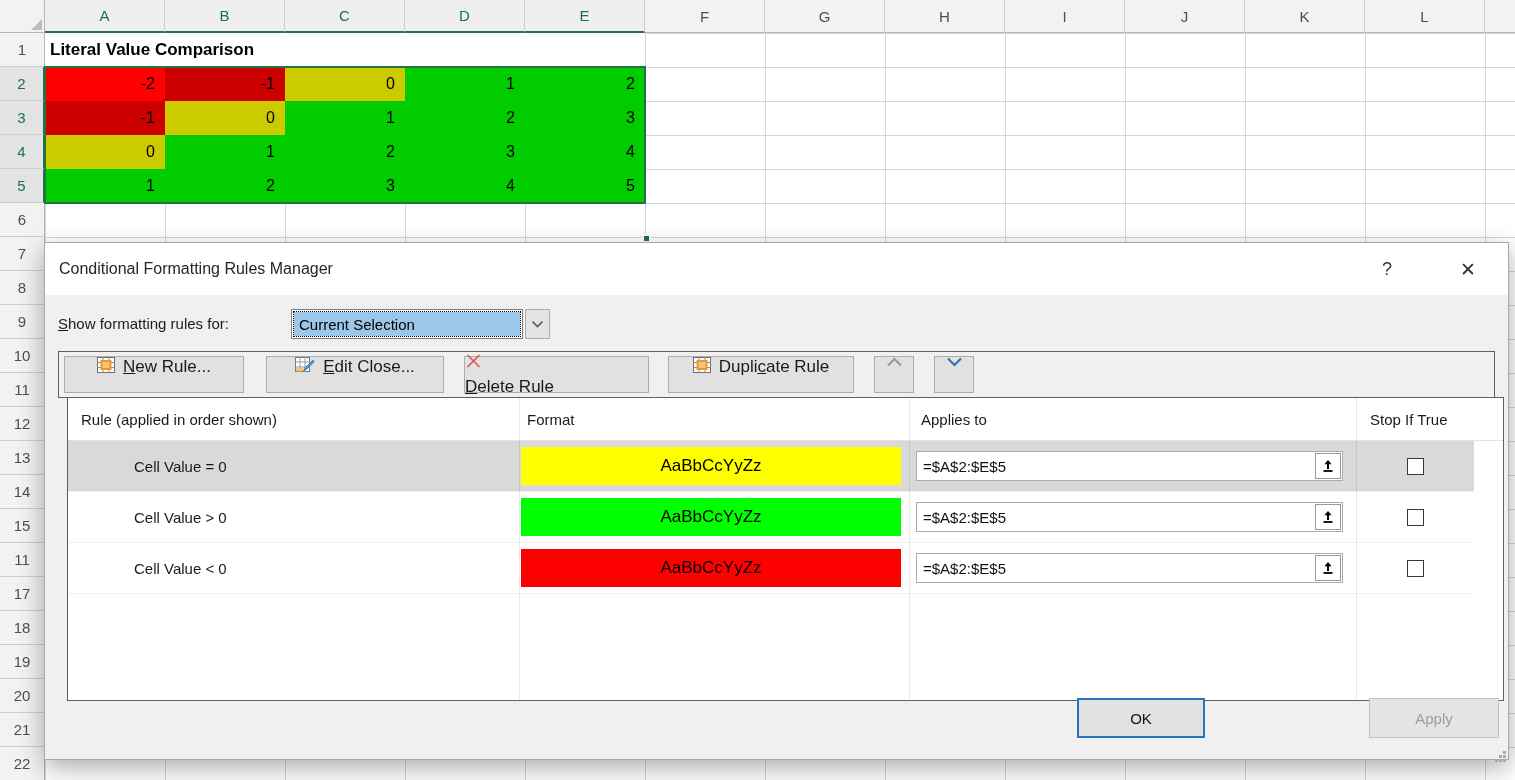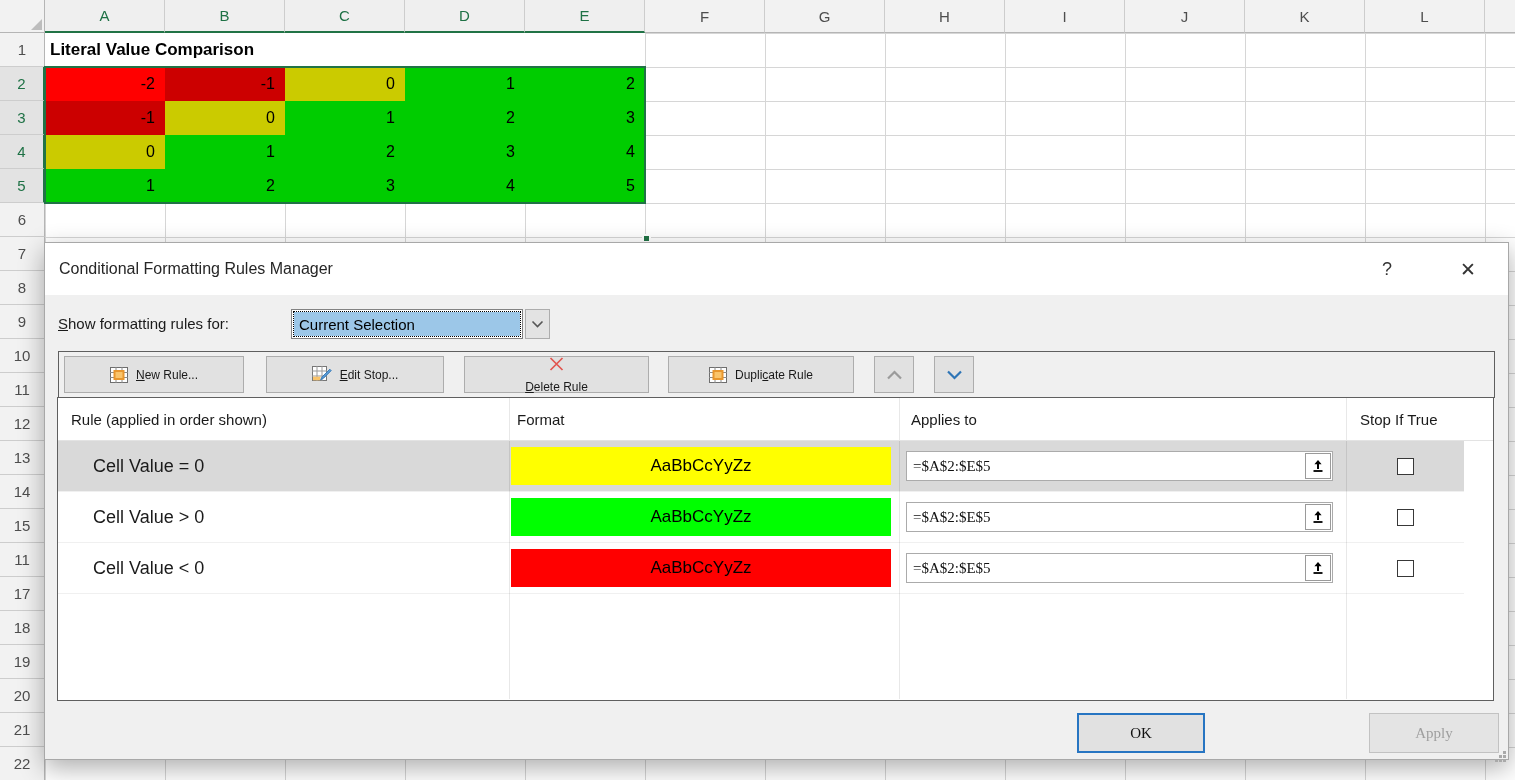--- a/index.html
+++ b/index.html
@@ -49,45 +49,45 @@
   .u { text-decoration:underline; }
   .combo { position:absolute; left:246px; top:66px; display:flex; }
   .combo-field { width:232px; height:30px; background:#fff; border:1px solid #828282; padding:2px; }
   .combo-sel { width:100%; height:100%; background:#9CC7E8; outline:1px dotted #000;
             display:flex; align-items:center; padding-left:5px; font-size:15px; color:#000; }
   .combo-btn { width:25px; height:30px; margin-left:2px; background:#E3E3E3; border:1px solid #ADADAD;
             display:flex; align-items:center; justify-content:center; }
   .toolbar { position:absolute; left:13px; top:108px; width:1437px; height:47px;
             border:1px solid #5F5F5F; background:#F0F0F0; display:flex; align-items:center; padding-left:5px; }
   .tbtn { height:37px; background:#E1E1E1; border:1px solid #ADADAD; display:flex;
-            align-items:center; justify-content:center; gap:8px; font-size:12px; color:#1a1a1a; }
-  .list { position:absolute; left:12px; top:154px; width:1437px; height:304px;
+            justify-content:center; gap:8px; font-size:17px; color:#1a1a1a; }
+  .list { position:absolute; left:22px; top:154px; width:1437px; height:304px;
             background:#fff; border:1px solid #5F5F5F; }
   .list-header { position:relative; height:43px; display:flex; align-items:center;
             border-bottom:1px solid #E3E3E3; font-size:15px; color:#1a1a1a; z-index:3; }
   .lh-name { width:451px; padding-left:13px; } .lh-format { width:390px; padding-left:8px; }
   .lh-applies { width:447px; padding-left:12px; } .lh-stop { width:118px; padding-left:14px; }
   .col-sep { position:absolute; top:0; width:1px; height:301px; background:rgba(0,0,0,.09); z-index:2; }
   .rule-row { position:relative; width:1406px; height:51px; display:flex; align-items:center;
             border-bottom:1px solid #F0F0F0; z-index:1; }
   .rule-row.selected { background:#D9D9D9; }
-  .r-name { width:451px; padding-left:35px; font-size:18px; }
+  .r-name { width:451px; padding-left:66px; font-size:15px; }
   .r-format { width:390px; display:flex; }
   .swatch { width:380px; height:38px; margin-left:2px; display:flex; align-items:center;
             justify-content:center; font-size:17px; }
-  .r-applies { width:447px; display:flex;font-family:Liberation Serif, serif; }
+  .r-applies { width:447px; display:flex; }
   .ref-input { width:427px; height:30px; margin-left:7px; background:#fff; border:1px solid #ABABAB;
             display:flex; align-items:center; z-index:3; }
   .ref-text { flex:1; padding-left:6px; font-size:15px; color:#111; }
   .range-btn { width:26px; height:26px; margin-right:1px; background:#fff; border:1px solid #9A9A9A;
             display:flex; align-items:center; justify-content:center; }
   .r-stop { width:118px; display:flex; justify-content:center; }
   .checkbox { width:17px; height:17px; background:#fff; border:1px solid #383838; }
-  .btn { position:absolute; top:470px; height:40px; background:#E1E1E1; border:1px solid #ADADAD;
-            display:flex; align-items:center; justify-content:center; font-size:15px; color:#111;font-family:Liberation Serif, serif; }
+  .btn { position:absolute; top:455px; height:40px; background:#E1E1E1; border:1px solid #ADADAD;
+            display:flex; align-items:center; justify-content:center; font-size:15px; color:#111; }
   .btn.default { border:2px solid #2775C2; }
   .btn.disabled { color:#9E9E9E; border-color:#C2C2C2; background:#E4E4E4; }
   .grip { position:absolute; left:1448px; top:506px; }
 </style>
 </head>
 <body>
 
 <div class="screen">
 
   <div class="corner"></div>
@@ -193,21 +193,21 @@
         </div>
         <div class="tbtn" style="width: 178px; margin-right: 20px;">
           <span style="display: flex;">
             <svg width="20" height="17" viewBox="0 0 20 17">
               <rect x="0.5" y="0.5" width="14" height="14" fill="#fff" stroke="#777"></rect>
               <path d="M0 5h15M0 10h15M5 0v15M10 0v15" stroke="#999" fill="none"></path>
               <rect x="1" y="10.7" width="7.5" height="3.6" fill="#FAC46B"></rect>
               <path d="M17.8 3.2l1.4 1.4-7.6 7.6-3 1.6 1.6-3z" fill="#5B9BD5" stroke="#2E75B6" stroke-width="0.9"></path>
             </svg>
           </span>
-          <span><span></span><span class="u">E</span><span>dit Stop...</span></span>
+          <span><span></span><span class="u">E</span><span>dit Close...</span></span>
         </div>
         <div class="tbtn" style="width: 185px; margin-right: 19px; flex-direction: column;">
           <span style="display: flex;">
             <svg width="17" height="16" viewBox="0 0 17 16">
               <path d="M2.5 2l12 12M14.5 2l-12 12" stroke="#E25650" stroke-width="1.7" fill="none"></path>
             </svg>
           </span>
           <span><span></span><span class="u">D</span><span>elete Rule</span></span>
         </div>
         <div class="tbtn" style="width: 186px; margin-right: 20px;">

